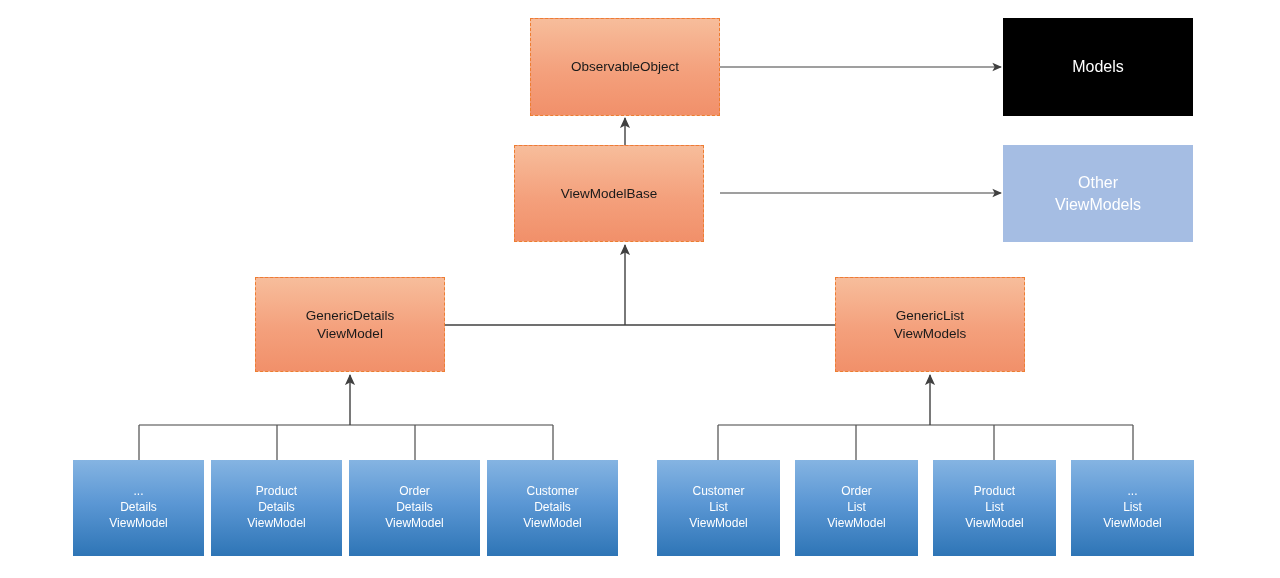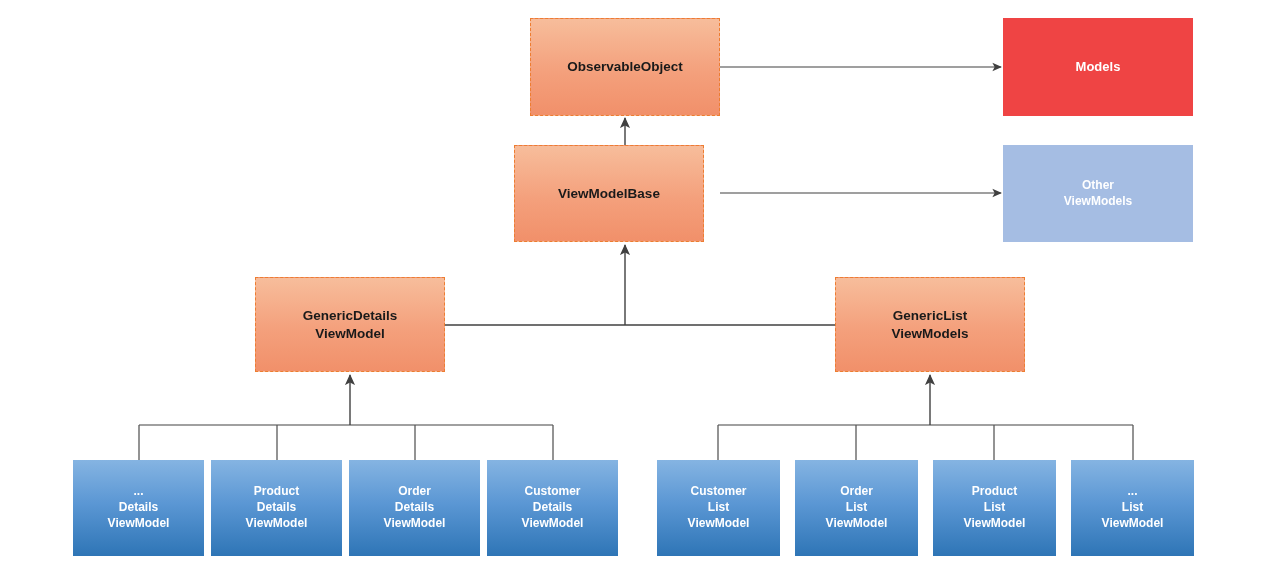--- a/index.html
+++ b/index.html
@@ -12,21 +12,20 @@
     height: 578px;
     position: relative;
     overflow: hidden;
     font-family: "Liberation Sans", sans-serif;
   }
   #diagram-canvas {
     position: absolute;
     left: 0; top: 0;
     width: 1280px;
     height: 440px;
-    font-weight: bold;
   }
   #connector-layer {
     position: absolute;
     left: 0; top: 0;
     width: 1280px;
     height: 578px;
     pointer-events: none;
   }
   .node {
     position: absolute;
@@ -38,30 +37,30 @@
     line-height: 1.33;
     white-space: pre-line;
   }
   .node-base {
     background: linear-gradient(180deg, #F7BD9B 0%, #F4A07C 55%, #F1906A 100%);
     border: 1px dashed #ED7D31;
     color: #1a1a1a;
     font-size: 13.5px;
   }
   .node-models {
-    background: #ef4444;
+    background: #000000;
     border: none;
     color: #ffffff;
-    font-size: 13px;
+    font-size: 16px;
   }
   .node-othervm {
     background: #A5BDE3;
     border: none;
     color: #ffffff;
-    font-size: 12px;
+    font-size: 16px;
   }
   .node-leaf {
     background: linear-gradient(180deg, #85B4E2 0%, #5B97D4 45%, #2E75B6 100%);
     border: none;
     color: #ffffff;
     font-size: 12px;
   }
   .node-label {
     display: block;
     white-space: pre-line;

